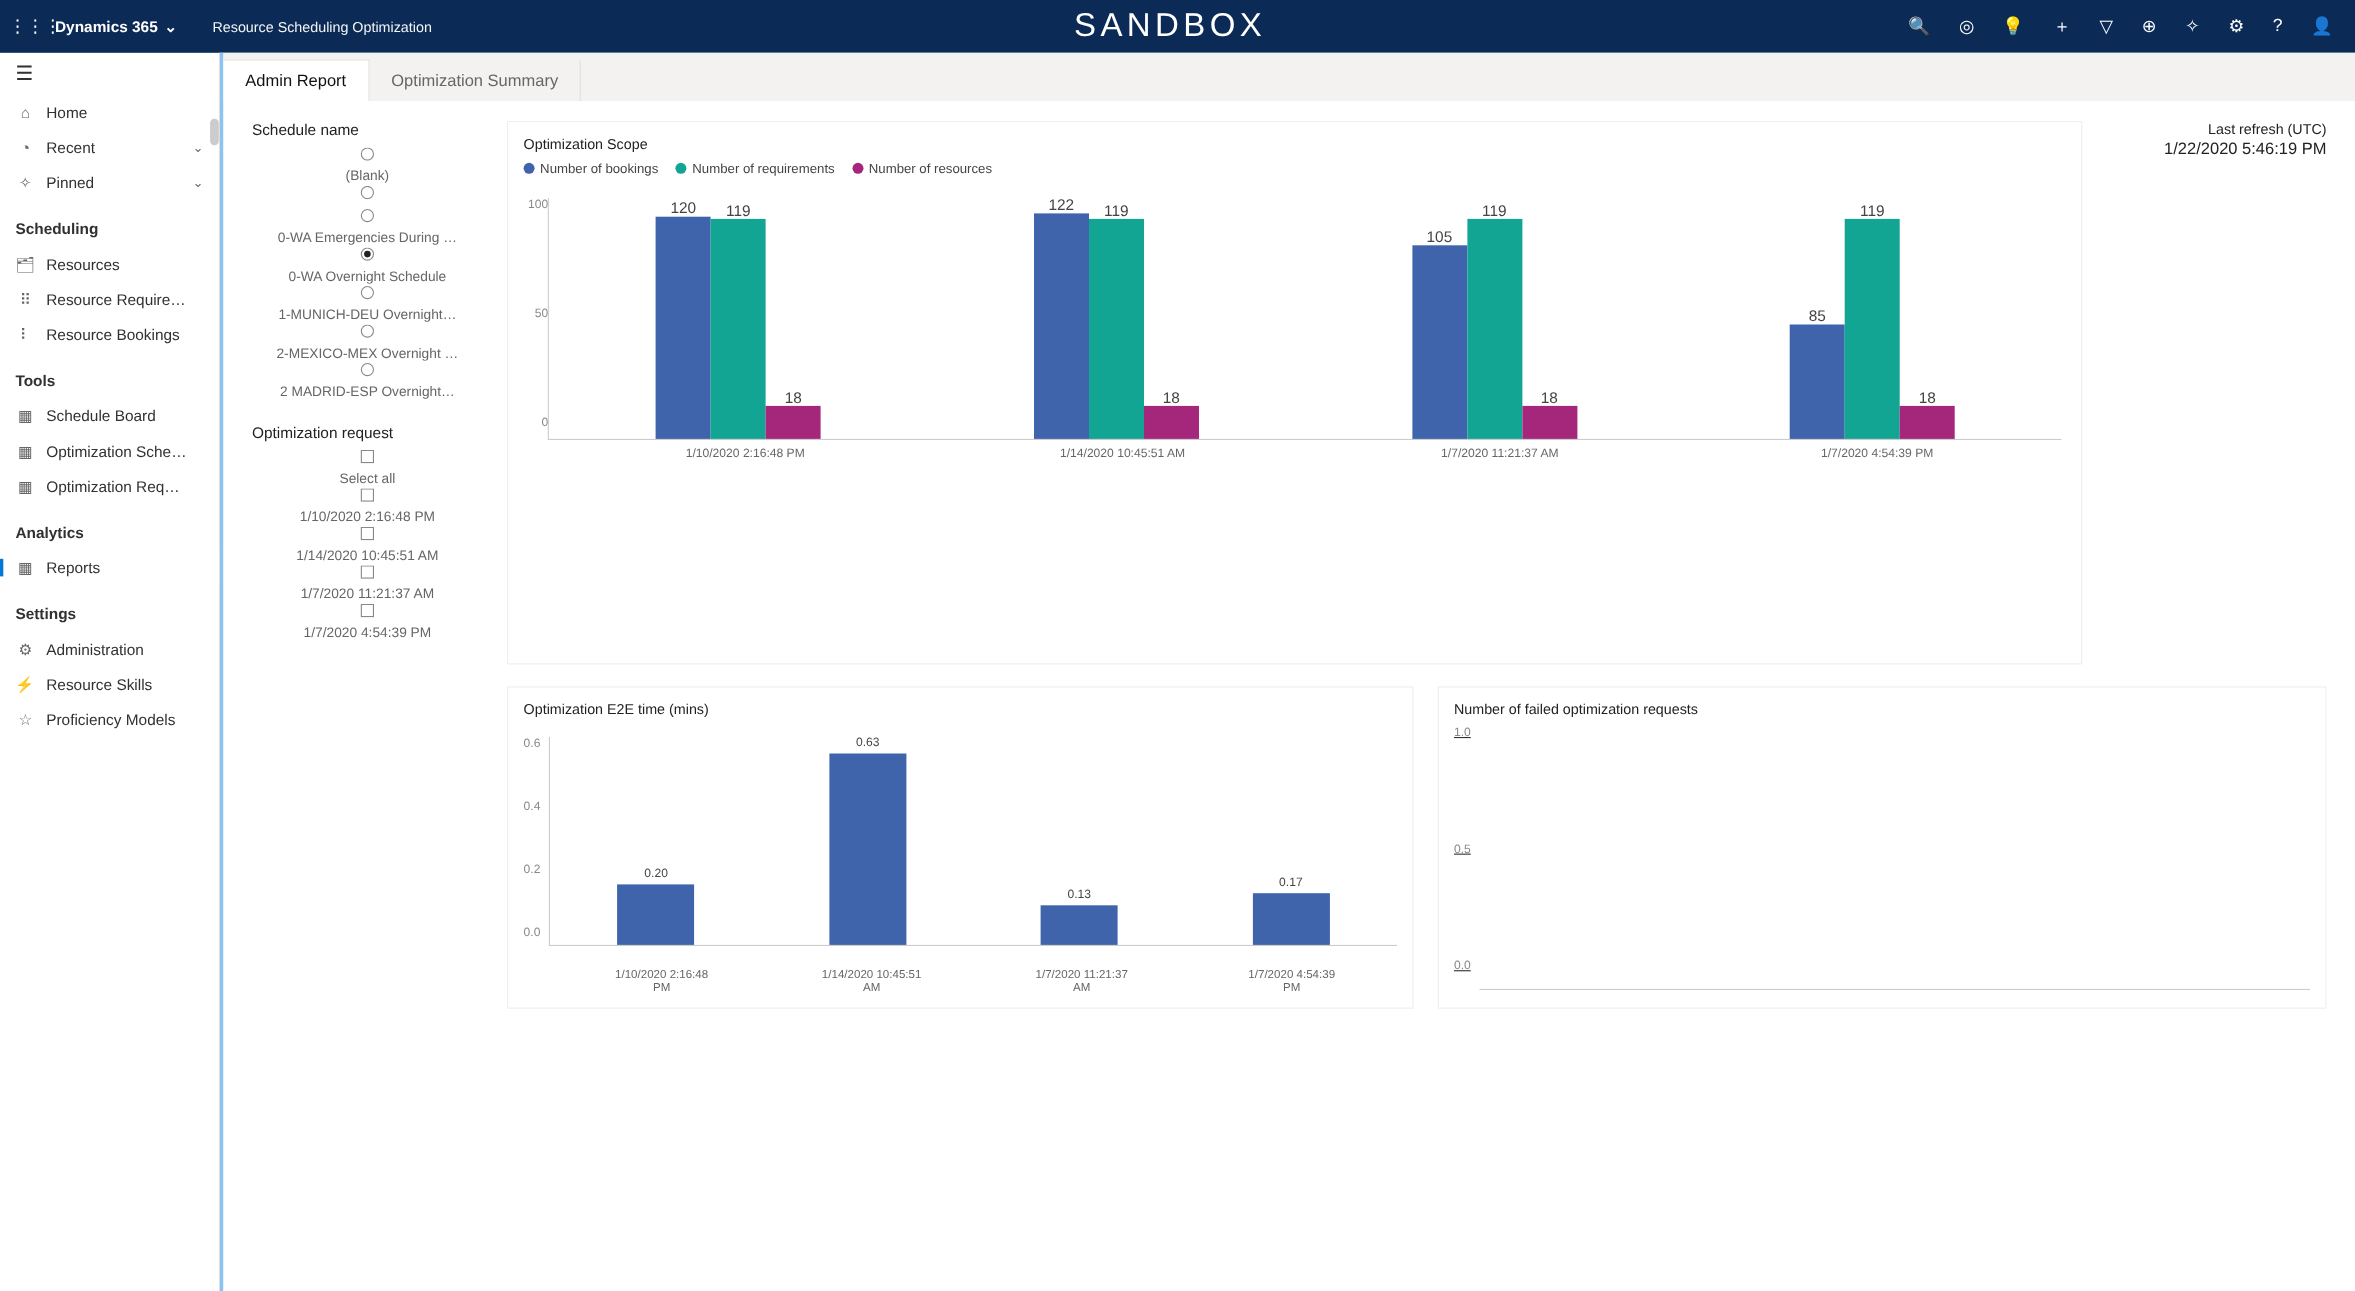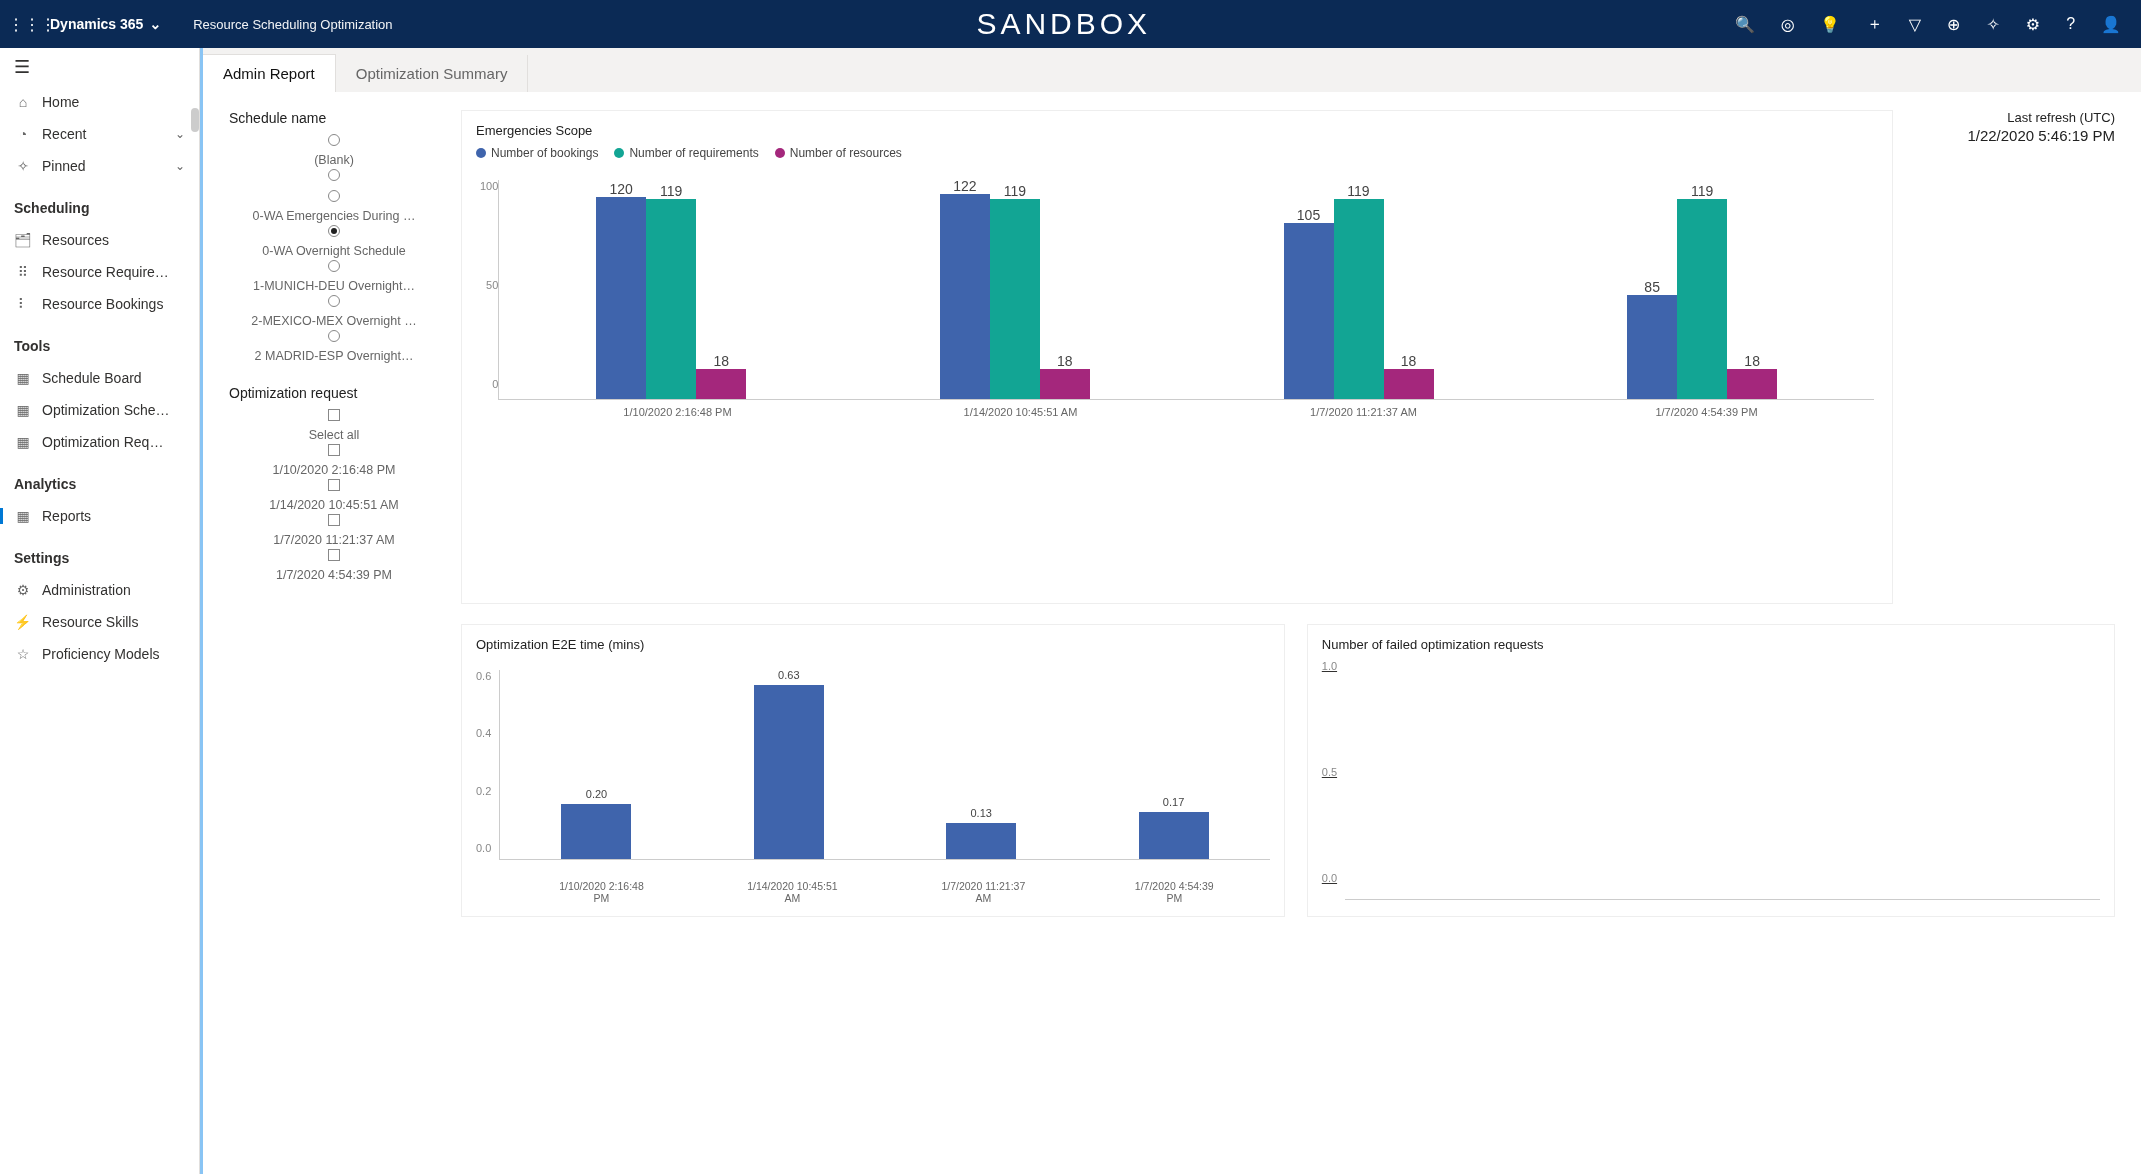--- a/index.html
+++ b/index.html
@@ -228,21 +228,21 @@
                 </div>
                 <div class="opt">
                   <span class="check"></span>
                   <span>1/7/2020 4:54:39 PM</span>
                 </div>
               </div>
           </div>
         </div>
 
         <div class="card" style="flex:1;">
-          <p class="card-title">Emergencies Scope</p>
+          <p class="card-title">Optimization Scope</p>
           <div class="legend" id="scope-legend">
               <span><span class="dot" style="background:#3f64ac"></span>Number of bookings</span>
               <span><span class="dot" style="background:#12a594"></span>Number of requirements</span>
               <span><span class="dot" style="background:#a4277c"></span>Number of resources</span>
             </div>
           <div class="scope-chart">
             <div class="yaxis" id="scope-y">
                 <div>100</div>
                 <div>50</div>
                 <div>0</div>

